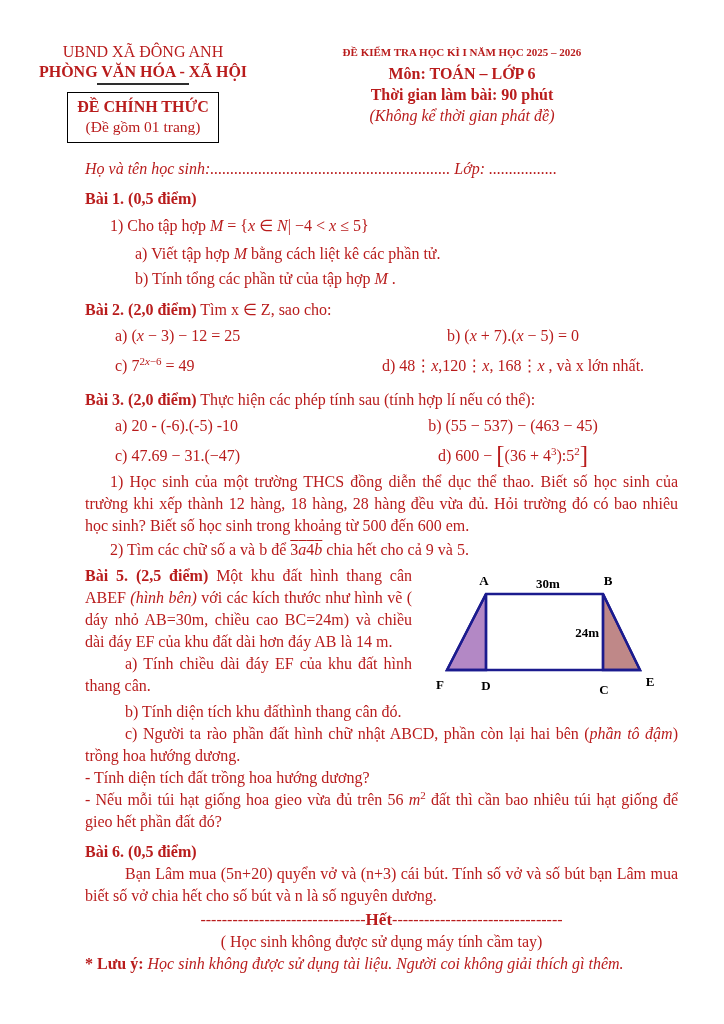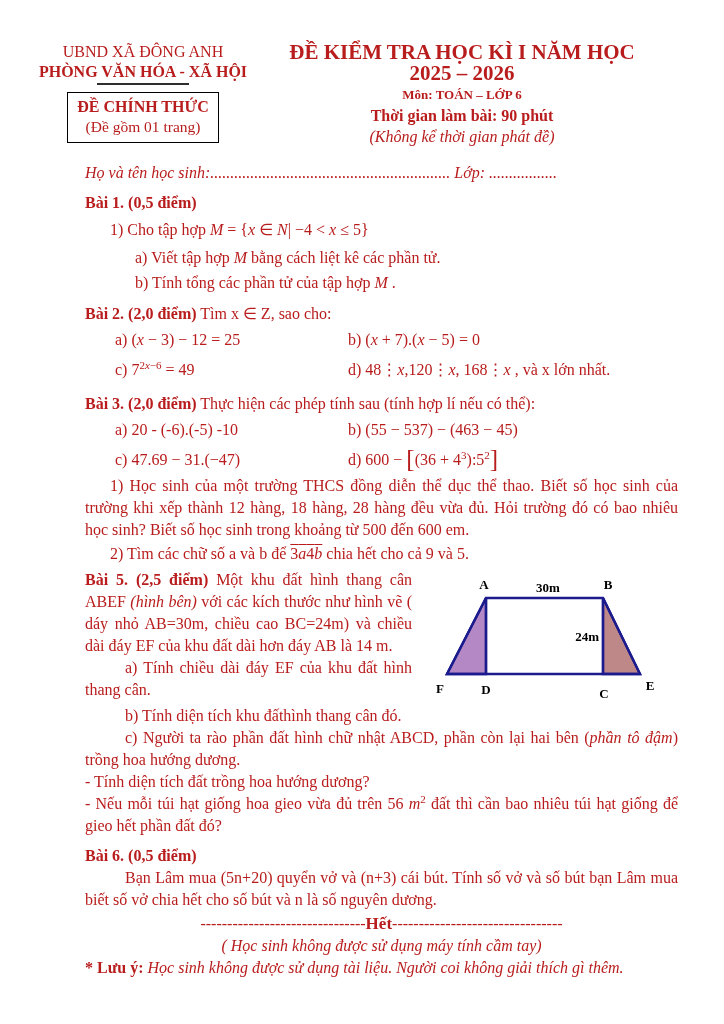--- a/index.html
+++ b/index.html
@@ -23,51 +23,51 @@
   .h-underline { width:92px; border-bottom:2px solid #2e2e2e; margin:1px auto 0; }
   .stamp-box {
     width:152px; margin:7px auto 0;
     border:1.6px solid #000;
     padding:4px 2px 6px;
     text-align:center;
   }
   .stamp-box .b1 { font-weight:bold; font-size:16px; line-height:20px; }
   .stamp-box .b2 { font-size:15.5px; line-height:19px; }
   .h-right { width:380px; margin-left:12px; text-align:center; }
-  .h-right .r1 { font-weight:bold; font-size:21px; line-height:21px;font-family:Liberation Serif, serif; }
-  .h-right .r2 { font-weight:bold; font-size:13px; line-height:21px; }
+  .h-right .r1 { font-weight:bold; font-size:11px; line-height:21px;font-family:Liberation Serif, serif; }
+  .h-right .r2 { font-weight:bold; font-size:16px; line-height:21px; }
   .h-right .r3 { font-weight:bold; font-size:16px; line-height:21px; }
   .h-right .r4 { font-style:italic; font-size:16px; line-height:21px; }
   
   .student-line { margin:15px 46px 0 85px; font-style:italic; white-space:nowrap; }
   .content { margin:0 46px 0 85px; }
   .bai-head { font-weight:bold; margin-top:8px; }
   .inline-head { font-weight:bold; }
   .ind2 { margin-left:50px; }
   .formula-line { margin:3px 0 2px 25px; line-height:26px; }
   .math-it { font-style:italic; }
   .eqrow { display:flex; line-height:30px; }
   .eq-a { margin-left:30px; width:233px; }
-  .eq-b { flex:1; }
+  .eq-b { flex:1;text-align:center; }
   sup.msup { font-size:11px; line-height:0; }
   .bigbr { font-size:25px; font-weight:400; vertical-align:-2px; line-height:0; }
   .para { text-align:justify; }
   .ti25 { text-indent:25px; }
   .ti40 { text-indent:40px; }
   .ovl { text-decoration:overline; }
   .b4-line2 { margin-left:25px; line-height:26px; }
   .bai5-wrap { margin-top:2px; }
   .fig { float:right; width:258px; height:132px; margin:2px 0 2px 8px; }
   .fig-stroke { stroke:#1b1b8e; stroke-width:2.4; }
   .fig text { font-family:"Liberation Serif", serif; font-weight:bold; font-size:13px; fill:#000; }
   .clear { clear:both; }
   .dash-line { text-align:justify; }
   .footer-het { text-align:center; margin-top:2px; }
   .footer-het b { font-size:17px; }
-  .footer-note1 { text-align:center; font-style:italic; }
+  .footer-note1 { text-align:center; }
   .footer-note2 { }
   .footer-note2 .lbl { font-weight:bold; }
   .footer-note2 .txt { font-style:italic; }
 </style>
 </head>
 <body>
 
 <div class="page">
 
   <div class="header">

